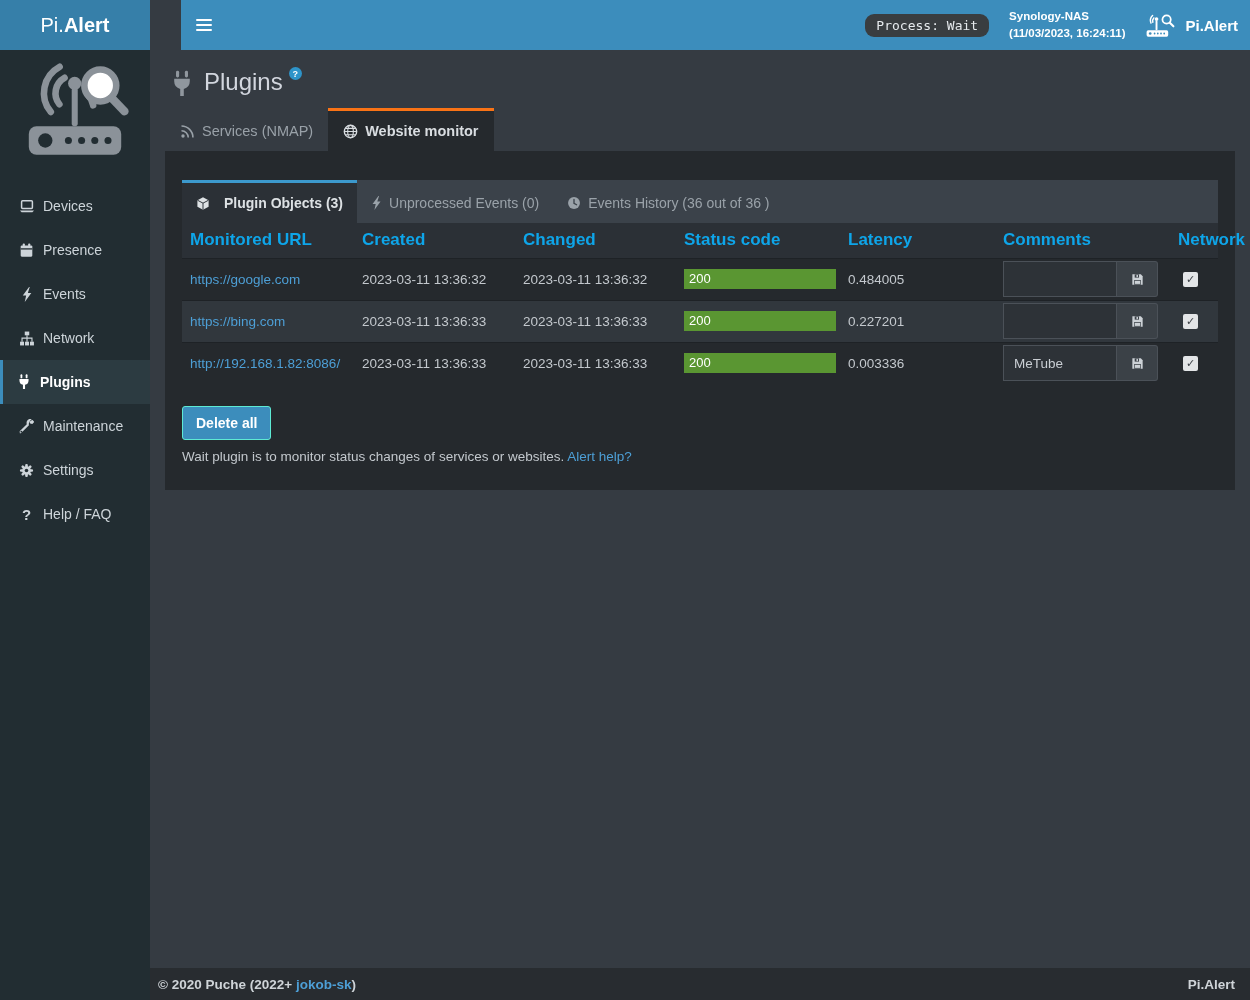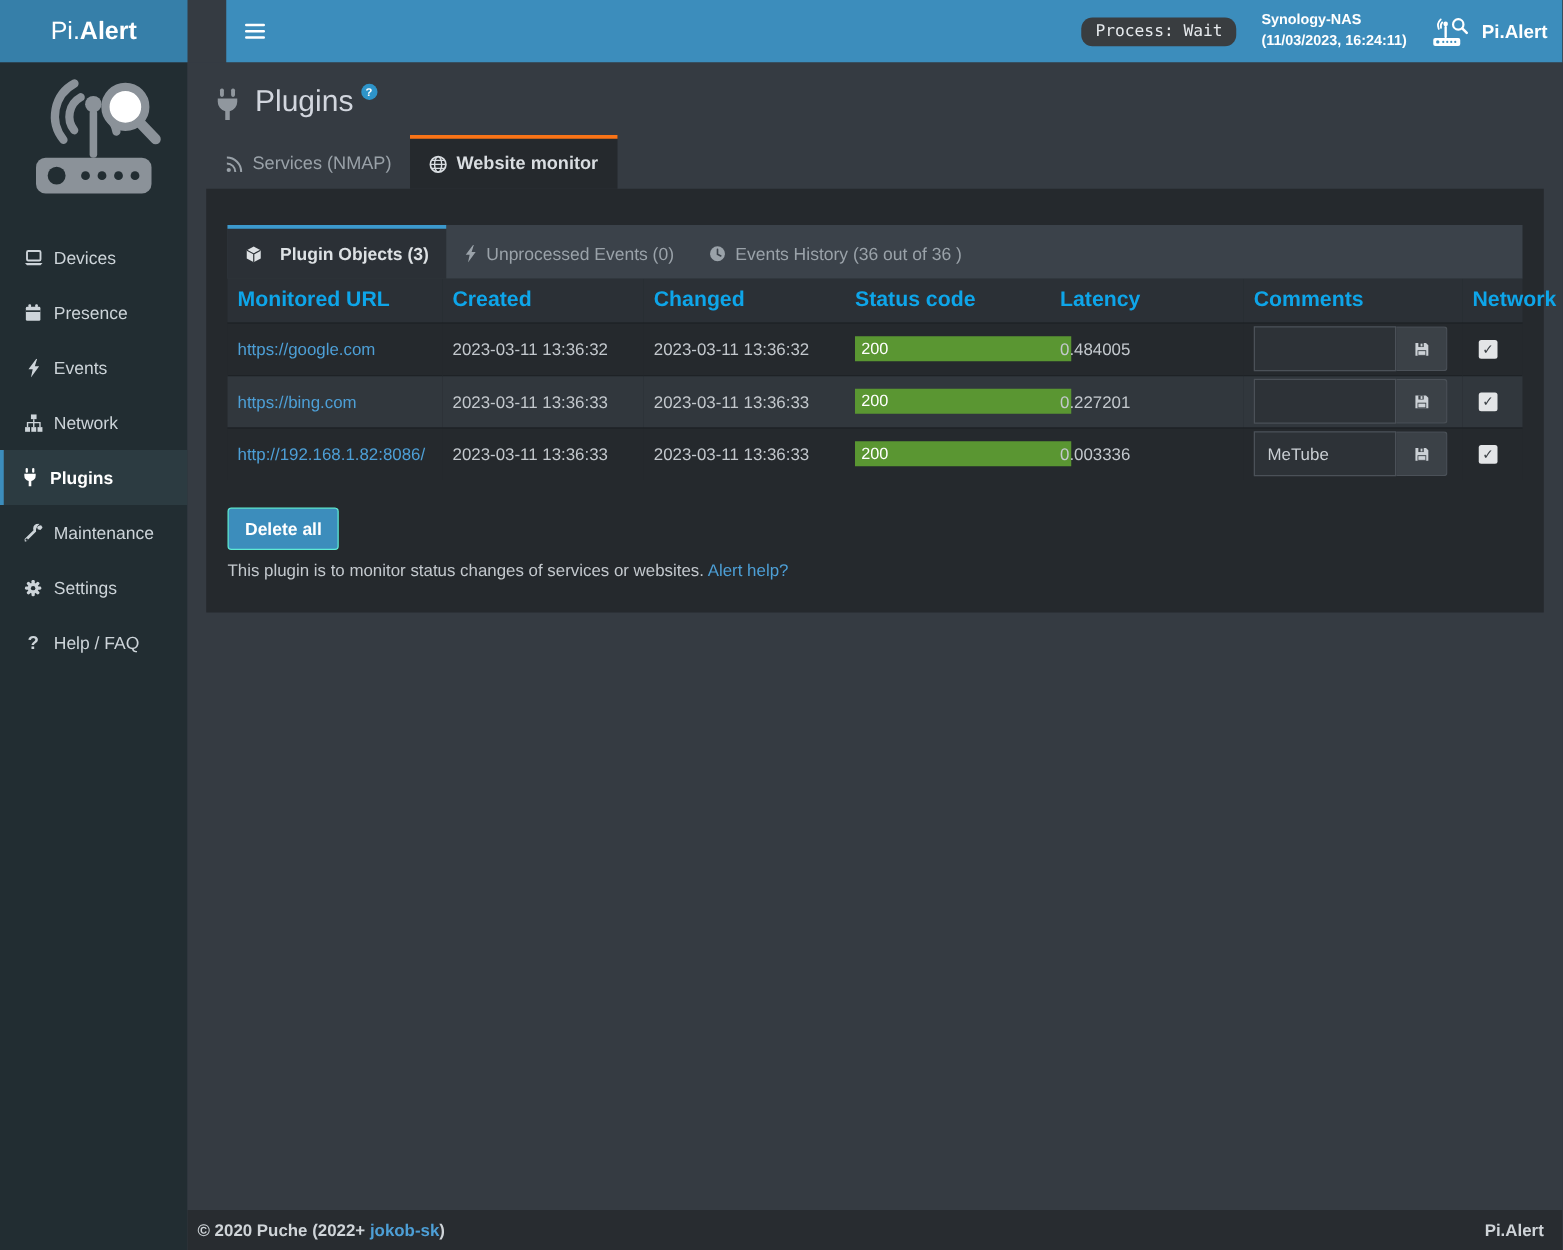--- a/index.html
+++ b/index.html
@@ -52,21 +52,21 @@
   
   table { width:100%; border-collapse:collapse; table-layout:fixed; }
   th, td { text-align:left; padding-left:8px; vertical-align:middle; }
   thead tr { height:35px; background:#2b3036; }
   th { font-size:17px; font-weight:700; color:#0ea5e9; }
   tbody tr { height:42px; border-top:1px solid #1e2226; }
   tr.r-dark { background:#25292d; }
   tr.r-light { background:#31373d; }
   td { font-size:13.5px; color:#c3c8cd; }
   a.url { color:#4d9fd6; text-decoration:none; }
-  .code-bar { width:173px; height:20px; background:#5a9632; color:#fff; font-size:13px; line-height:20px; padding-left:5px; }
+  .code-bar { width:152px; height:20px; background:#5a9632; color:#fff; font-size:13px; line-height:20px; padding-left:5px; }
   .comment-group { display:flex; width:155px; height:36px; }
   .comment-input { width:114px; height:36px; background:#2d3237; border:1px solid #4b5158; color:#c9ced3; font-size:13.5px; padding:0 10px; font-family:inherit; outline:none; }
   .save-btn { width:41px; height:36px; background:#3b4147; border:1px solid #4b5158; border-left:none; display:flex; align-items:center; justify-content:center; cursor:pointer; border-radius:0 3px 3px 0; }
   .cell-status { text-align:left; }
   .checkbox { width:15px; height:15px; background:#e3e5e7; border-radius:2px; color:#3a3f44; font-size:11px; font-weight:700; display:flex; align-items:center; justify-content:center; margin-left:5px; cursor:pointer; }
 
   .delete-btn { margin-top:22px; height:34px; padding:0 13px; background:#3c8dbc; border:1px solid #5eead4; border-radius:3px; color:#fff; font-size:14px; font-weight:600; cursor:pointer; font-family:inherit; display:inline-block; }
   .help-line { margin-top:9px; font-size:13.5px; color:#c3c8cd; }
   .help-line a { color:#4d9fd6; text-decoration:none; }
 
@@ -398,21 +398,21 @@
                 </td>
                 <td class="cell-status">
                     <div class="checkbox">✓</div>
                   </td>
               </tr>
             </tbody>
           </table>
 
           <button class="delete-btn">Delete all</button>
           <div class="help-line">
-            <span>This plugin is to monitor status changes of services or websites.</span>
+            <span>Wait plugin is to monitor status changes of services or websites.</span>
             <a href="#">Alert help?</a>
           </div>
 
         </div>
       </div>
 
       <footer class="footer">
         <div>
           <span>© 2020 Puche (2022+ </span><a href="#">jokob-sk</a><span>)</span>
         </div>

